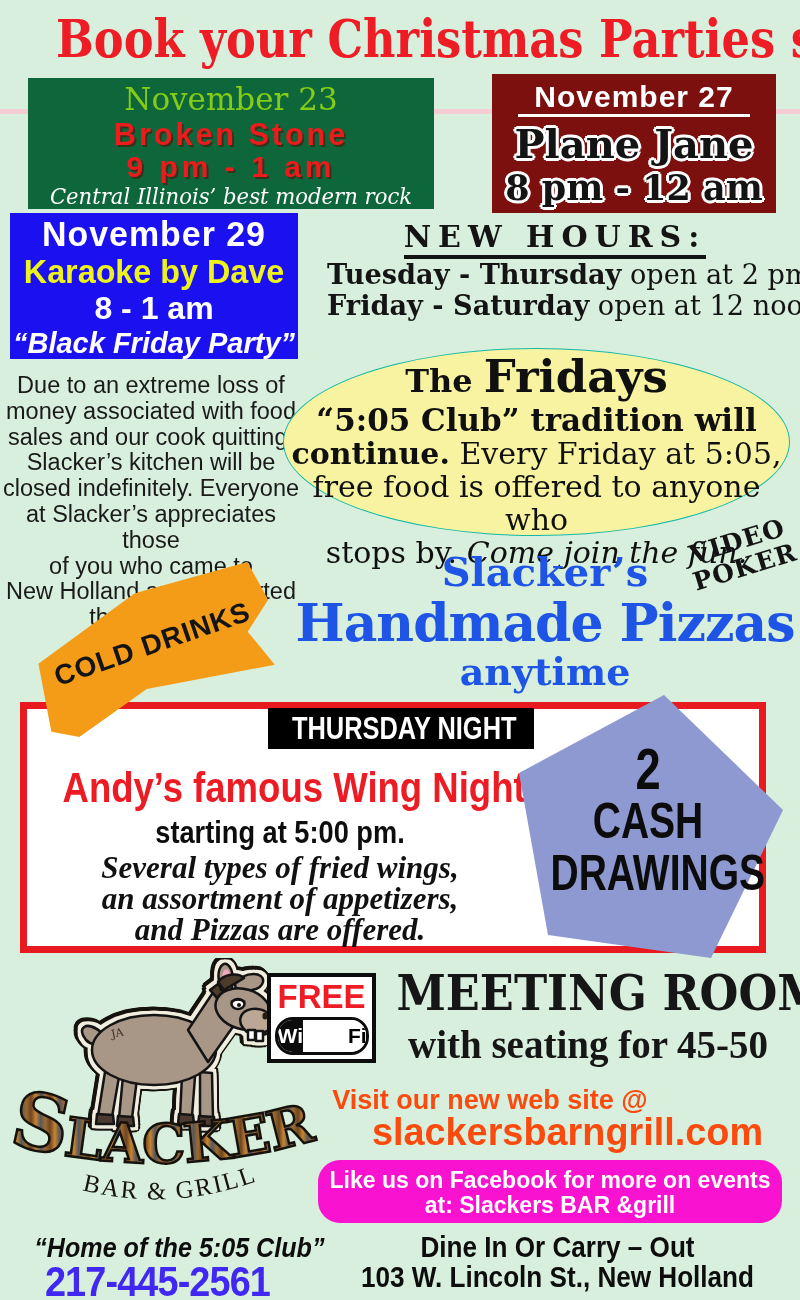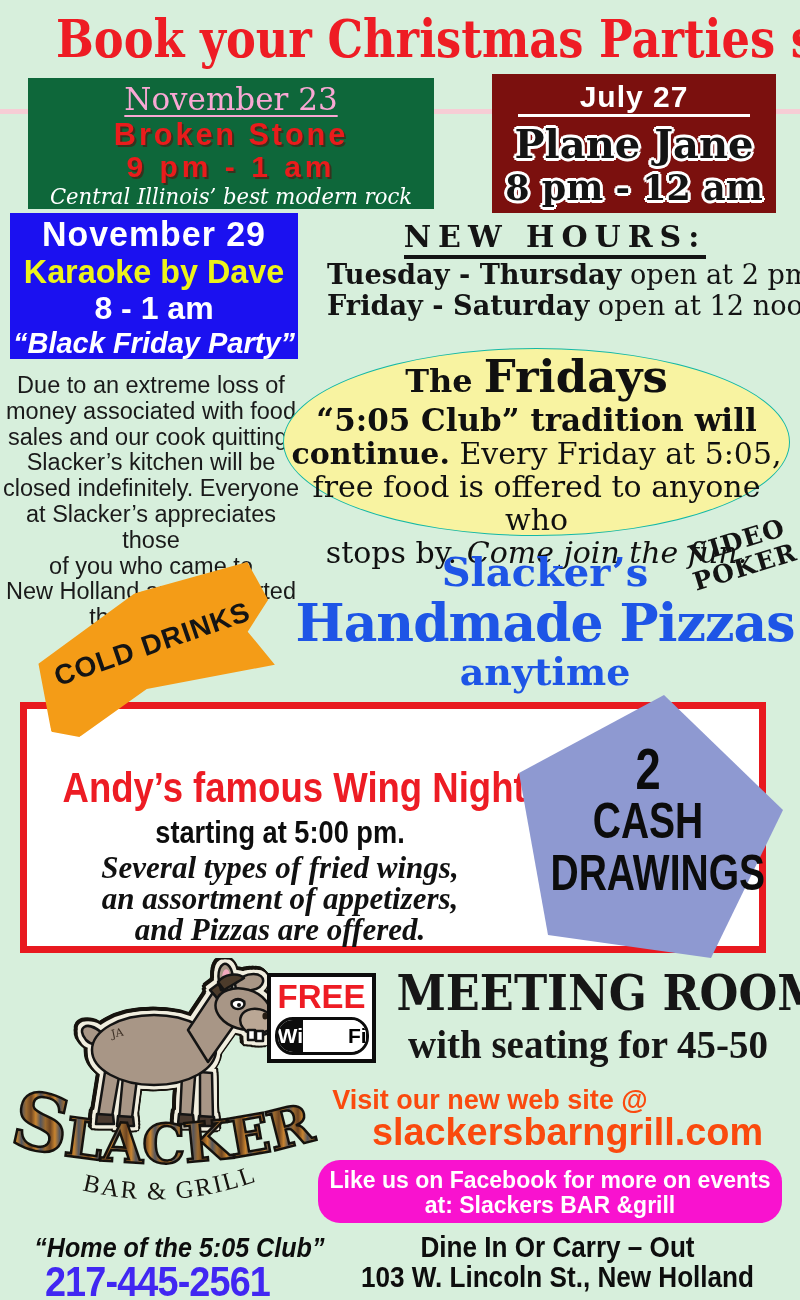--- a/index.html
+++ b/index.html
@@ -13,22 +13,22 @@
 
   
   .pink-line{left:0;top:109px;width:800px;height:5px;background:#f6cdd5;z-index:0;}
 
   
   .main-title{left:0;top:8px;width:800px;font-family:"DejaVu Serif",serif;font-weight:bold;
     font-size:52px;color:#ee1c24;transform:scaleX(.86);transform-origin:50% 0;z-index:1;}
 
   
   .box-green{left:28px;top:78px;width:406px;height:131px;background:#0e673a;z-index:1;padding-top:3px;box-sizing:border-box;}
-  .g-date{font-family:"DejaVu Serif",serif;font-size:31px;color:#f9a8d4;line-height:36px;
-    text-decoration:underline;text-underline-offset:5px;text-decoration-thickness:2px;}
+  .g-date{font-family:"DejaVu Serif",serif;font-size:31px;color:#84cc16;line-height:36px;
+    text-underline-offset:5px;text-decoration-thickness:2px;}
   .g-band{font-size:32px;font-weight:800;color:#ea1c1c;line-height:34px;letter-spacing:3px;
     text-shadow:2px 2px 0 rgba(90,8,8,.55);transform:scaleX(.96);transform-origin:50% 0;}
   .g-time{font-size:30px;font-weight:800;color:#ea1c1c;line-height:32px;letter-spacing:4px;
     text-shadow:2px 2px 0 rgba(90,8,8,.55);}
   .g-tag{font-family:"DejaVu Serif",serif;font-style:italic;font-size:23px;color:#fff;line-height:27px;
     transform:scaleX(.92);transform-origin:50% 0;}
 
   .box-maroon{left:492px;top:74px;width:284px;height:139px;background:#7b100e;z-index:1;padding-top:6px;box-sizing:border-box;}
   .m-date{font-size:30px;font-weight:800;color:#fff;line-height:33px;letter-spacing:1px;}
   .m-rule{display:block;width:232px;height:0;border-bottom:3px solid #fff;margin:1px auto 4px auto;}
@@ -145,21 +145,21 @@
   <div class="abs main-title ctr nw">Book your Christmas Parties soon</div>
 
   <div class="abs box-green ctr">
     <div class="g-date">November 23</div>
     <div class="g-band">Broken Stone</div>
     <div class="g-time">9 pm - 1 am</div>
     <div class="g-tag">Central Illinois’ best modern rock band</div>
   </div>
 
   <div class="abs box-maroon ctr">
-    <div class="m-date">July 27</div>
+    <div class="m-date">November 27</div>
     <span class="m-rule"></span>
     <div class="outline-w m-band">Plane Jane</div>
     <div class="outline-w m-time">8 pm - 12 am</div>
   </div>
 
   <div class="abs box-blue ctr">
     <div class="bl-1">November 29</div>
     <div class="bl-2">Karaoke by Dave</div>
     <div class="bl-3">8 - 1 am</div>
     <div class="bl-4">“Black Friday Party”</div>
@@ -201,20 +201,23 @@
     <div class="pz-2">Handmade Pizzas</div>
     <div class="pz-3">anytime</div>
   </div>
 
   <div class="abs banner">
     <div class="banner-shape"></div>
     <div class="banner-text">COLD DRINKS</div>
   </div>
 
   <div class="abs redbox"></div>
+  <div class="abs tn-bar ctr">
+    <div class="tn-bar-inner nw">THURSDAY NIGHT</div>
+  </div>
   <div class="abs wing-head ctr">Andy’s famous Wing Night</div>
   <div class="abs wing-sub ctr">starting at 5:00 pm.</div>
   <div class="abs wing-lines ctr">
     <div>Several types of fried wings,</div>
     <div>an assortment of appetizers,</div>
     <div>and Pizzas are offered.</div>
   </div>
 
   <svg class="abs pent-svg" viewBox="0 0 300 272">
     <polygon points="169,1 288,116 216,264 53,241 24,79" fill="#8e99d1"></polygon>

